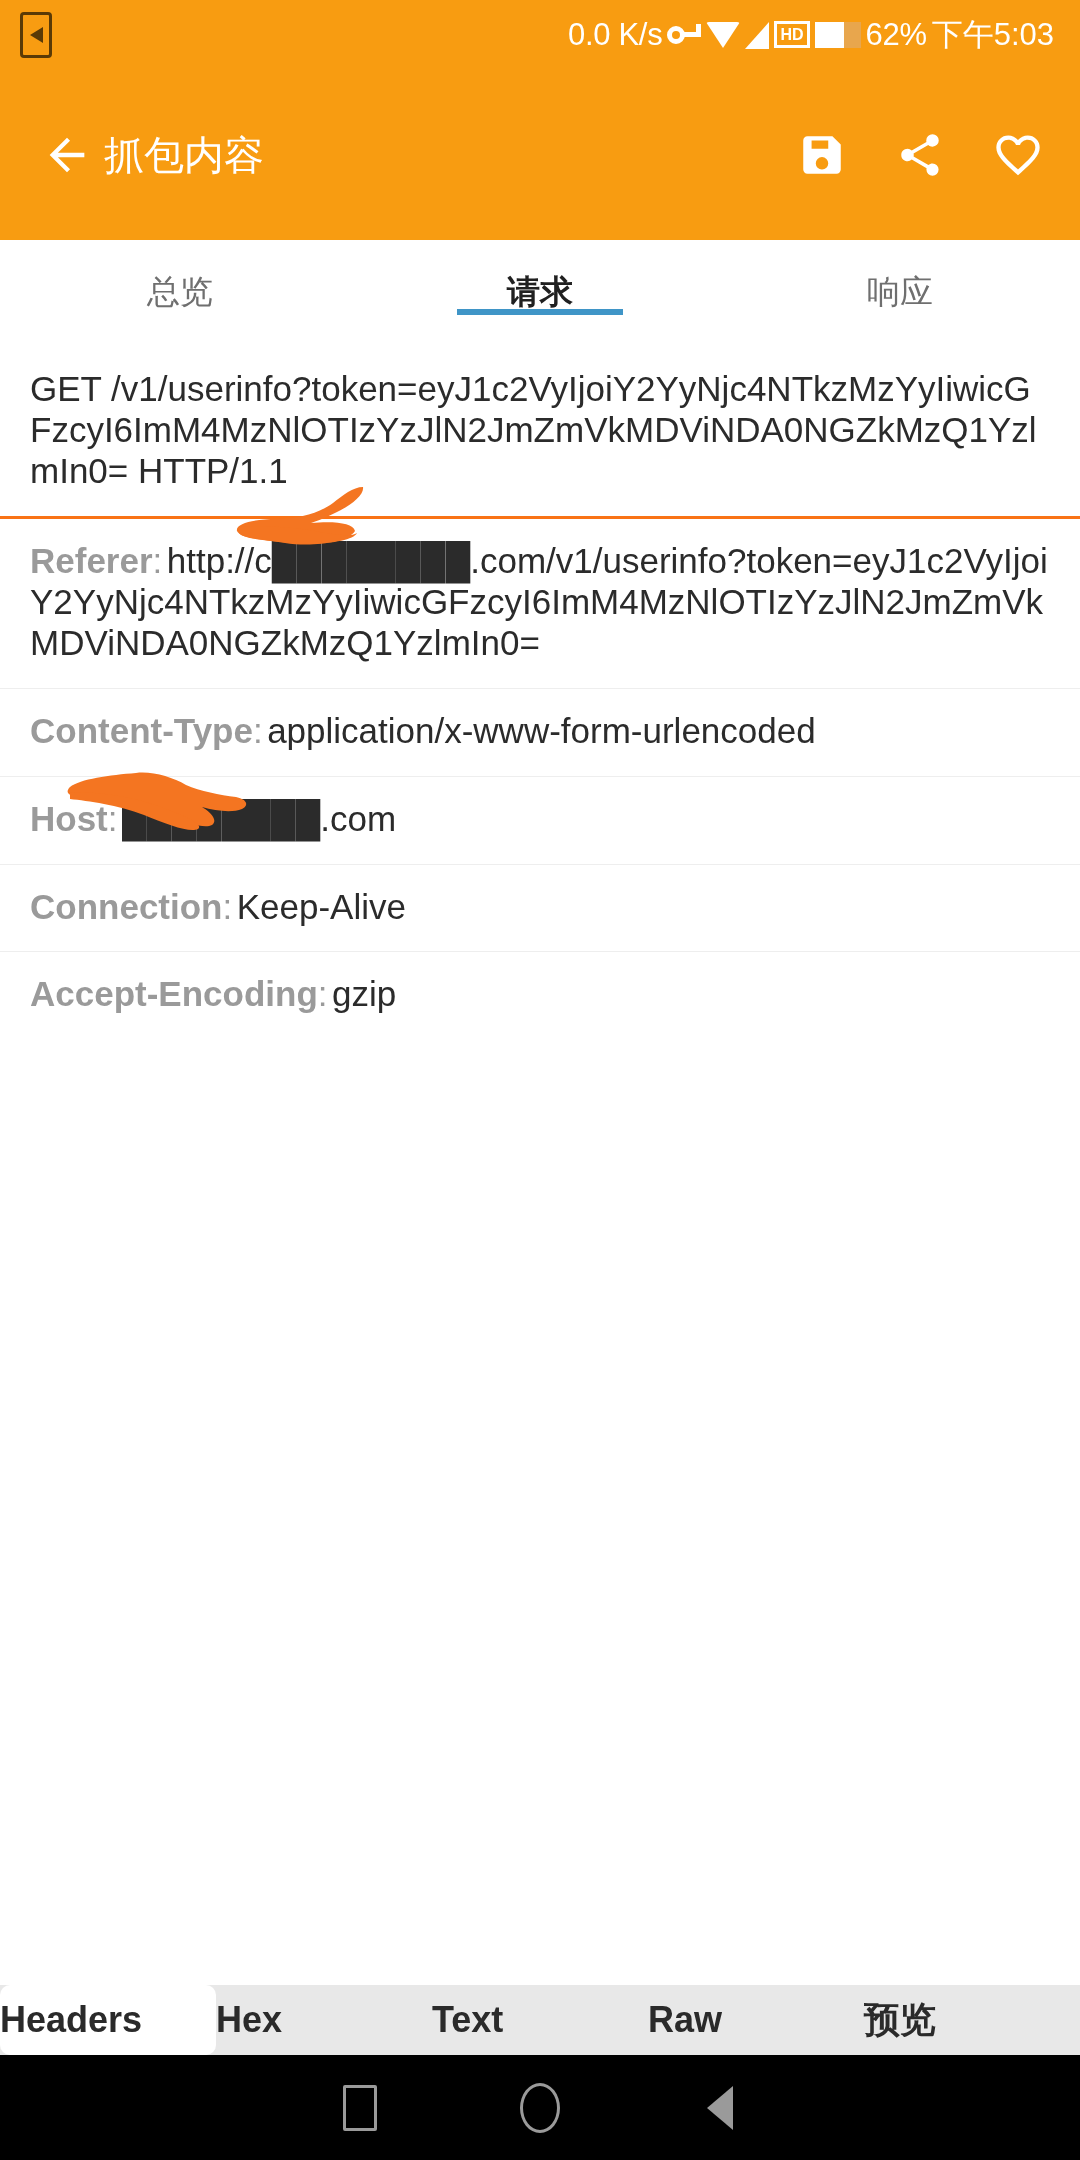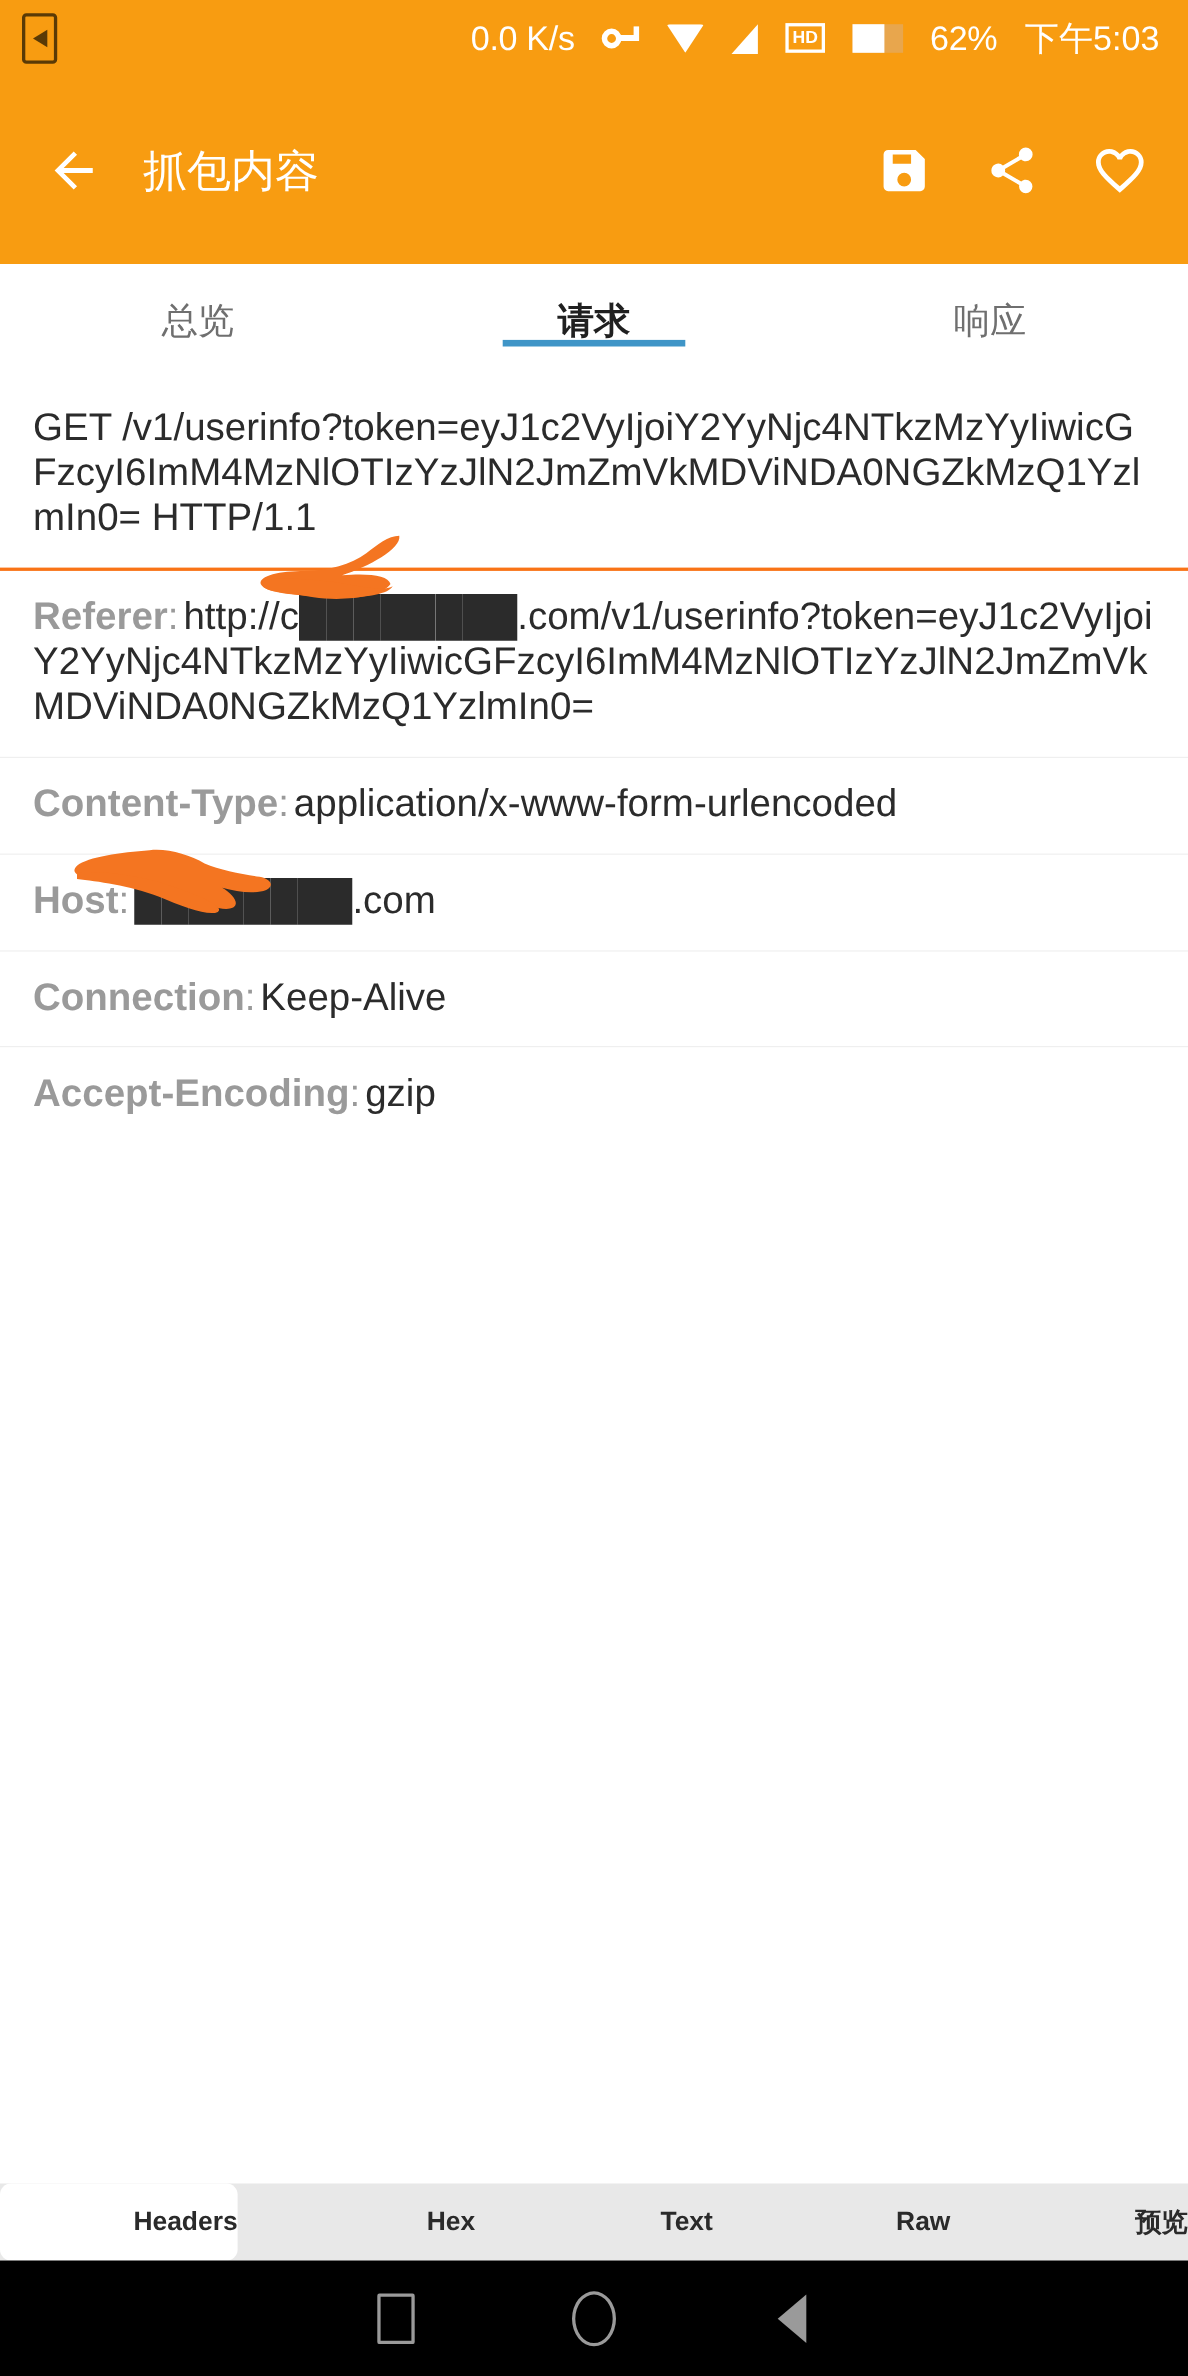--- a/index.html
+++ b/index.html
@@ -23,21 +23,21 @@
   .sb-phone-icon{
     width:26px;height:40px;border:3px solid #5a3a06;border-radius:4px;
     position:relative;display:flex;align-items:center;justify-content:center;
   }
   .sb-phone-icon:after{
     content:"";width:0;height:0;
     border-top:8px solid transparent;border-bottom:8px solid transparent;
     border-right:13px solid #5a3a06;
   }
   .sb-spacer{flex:1 1 auto;}
-  .sb-right{display:flex;align-items:center;gap:25px;flex:0 0 auto;}
+  .sb-right{display:flex;align-items:center;gap:5px;flex:0 0 auto;}
   .sb-text{font-size:31px;letter-spacing:-0.3px;white-space:nowrap;}
   .sb-time{font-size:31px;white-space:nowrap;}
   .icon-key{position:relative;width:34px;height:24px;}
   .icon-key:before{
     content:"";position:absolute;left:0;top:3px;
     width:18px;height:18px;border:5px solid #fff;border-radius:50%;box-sizing:border-box;
   }
   .icon-key:after{
     content:"";position:absolute;left:17px;top:9px;width:17px;height:5px;background:#fff;
     box-shadow:0 -7px 0 -1px #fff inset;
@@ -62,21 +62,21 @@
   .icon-battery i{position:absolute;left:0;top:0;bottom:0;width:29px;background:#fff;}
 
   
   .appbar{
     height:170px; background:#F89C11;
     display:flex;align-items:center;
     padding:0 34px 0 30px; box-sizing:border-box;
     color:#fff;
   }
   .ab-back{width:74px;height:74px;display:flex;align-items:center;justify-content:center;flex:0 0 auto;}
-  .ab-title{font-size:40px;margin-left:26px;white-space:nowrap;flex:0 0 auto;}
+  .ab-title{font-size:40px;white-space:nowrap;flex:0 0 auto;}
   .ab-spacer{flex:1 1 auto;}
   .ab-actions{display:flex;align-items:center;gap:42px;flex:0 0 auto;}
   .ab-act{width:56px;height:56px;display:flex;align-items:center;justify-content:center;}
 
   
   .toptabs{
     height:105px;background:#fff;display:flex;align-items:center;
     border-bottom:0px solid transparent;
   }
   .ttab{
@@ -111,22 +111,22 @@
 
   
   .scribble{position:absolute;pointer-events:none;}
 
   
   .bottomtabs{
     position:absolute;left:0;right:0;bottom:105px;height:70px;
     background:#e8e8e8;display:flex;align-items:stretch;
   }
   .btab{
-    flex:1 1 0;display:flex;align-items:center;justify-content:flex-end;
-    font-size:24px;color:#2a2a2a;font-weight:bold;
+    flex:1 1 0;display:flex;align-items:center;justify-content:flex-start;
+    font-size:36px;color:#2a2a2a;font-weight:bold;
   }
   .btab.active{background:#fff;border-radius:10px;}
 
   
   .navbar{
     position:absolute;left:0;right:0;bottom:0;height:105px;background:#000;
     display:flex;align-items:center;justify-content:center;gap:0;
   }
   .navbtn{width:180px;height:105px;display:flex;align-items:center;justify-content:center;}
   .nav-square{width:28px;height:40px;border:3px solid #9a9a9a;border-radius:2px;}

